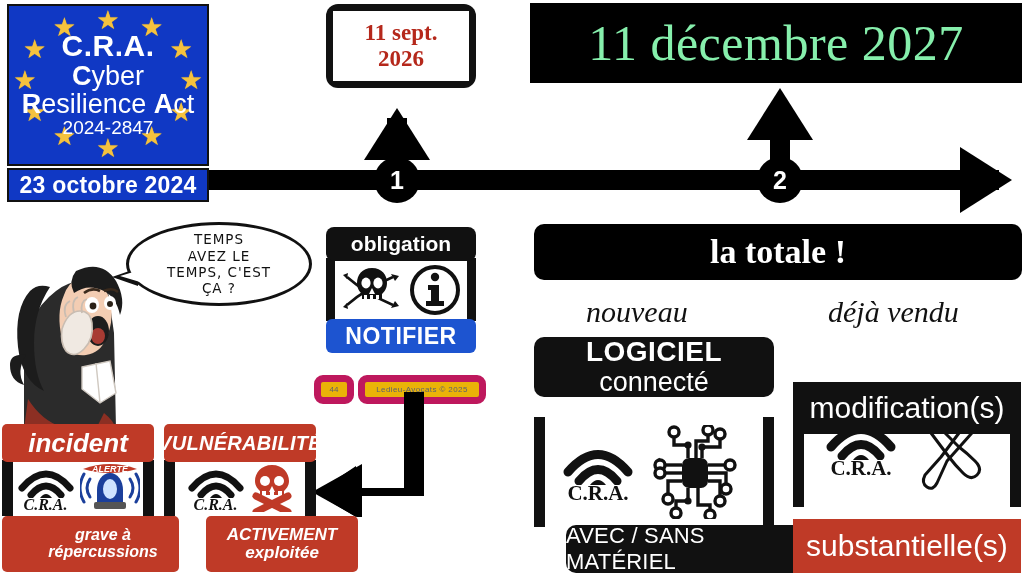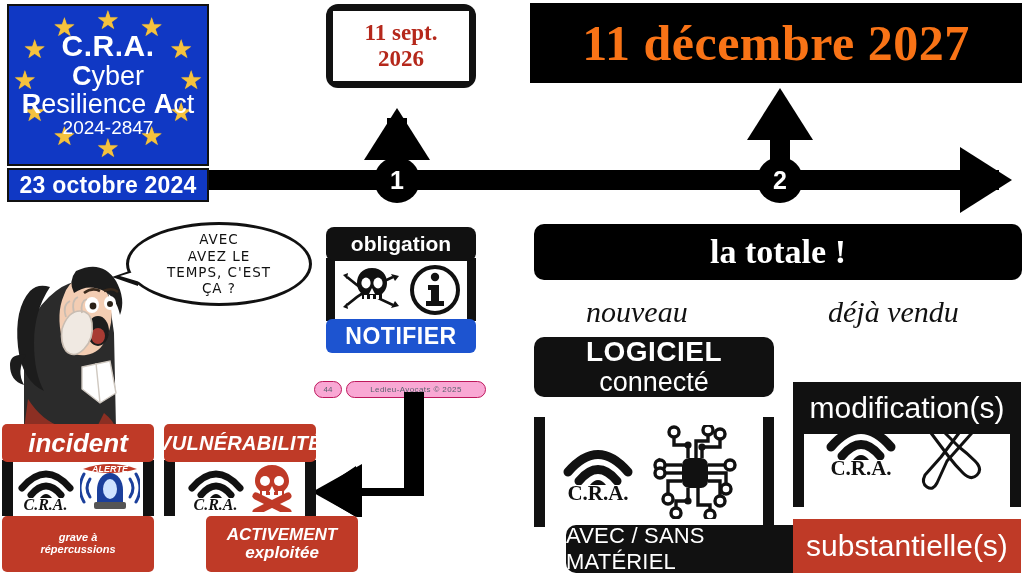--- a/index.html
+++ b/index.html
@@ -60,59 +60,59 @@
 
   
   #box2026{position:absolute;left:326px;top:4px;width:150px;height:84px;background:#111;
            border-radius:12px;box-sizing:border-box;padding:7px;}
   #box2026 .inner{width:100%;height:100%;background:#fff;display:flex;flex-direction:column;
                   align-items:center;justify-content:center;color:#b5281b;font-weight:bold;
                   font-size:23px;line-height:1.12;font-family:"Liberation Serif",serif;}
 
   
   #banner2027{position:absolute;left:530px;top:3px;width:492px;height:80px;background:#000;
-              display:flex;align-items:center;justify-content:center;color:#f97316;
-              font-family:"Liberation Serif",serif;font-weight:bold;font-size:50px;letter-spacing:.5px;}
+              display:flex;align-items:center;justify-content:center;color:#86efac;
+              font-family:"Liberation Serif",serif;font-weight:normal;font-size:50px;letter-spacing:.5px;}
 
   
   #oblig{position:absolute;left:326px;top:227px;width:150px;height:150px;}
   #oblig .hdr{position:absolute;left:0;top:0;width:150px;height:34px;background:#111;border-radius:8px;
               color:#fff;font-weight:bold;font-size:21px;display:flex;align-items:center;
               justify-content:center;z-index:3;}
   #oblig .mid{position:absolute;left:0;top:31px;width:150px;height:63px;background:#fff;
               border-left:9px solid #111;border-right:9px solid #111;box-sizing:border-box;
               display:flex;align-items:center;justify-content:center;gap:6px;}
   #oblig .notif{position:absolute;left:0;top:92px;width:150px;height:34px;background:#1d54d0;
                 border-radius:6px;color:#fff;font-weight:bold;font-size:23px;
                 display:flex;align-items:center;justify-content:center;letter-spacing:.5px;}
   #foot-credit{position:absolute;left:314px;top:381px;width:172px;height:17px;display:flex;
                align-items:center;gap:4px;}
-  #foot-credit .pill{border:1px solid #be185d;border-radius:9px;height:15px;display:flex;
+  #foot-credit .pill{border:7px solid #be185d;border-radius:9px;height:15px;display:flex;
                      align-items:center;justify-content:center;color:#5b6170;font-size:8px;
-                     background:#f9a8d4;}
+                     background:#eab308;}
   #foot-credit .p1{width:26px;}
   #foot-credit .p2{flex:1;letter-spacing:.4px;}
 
   
   #larrow{position:absolute;left:300px;top:392px;width:124px;height:125px;}
 
   
   .redcard{position:absolute;width:152px;height:148px;font-style:italic;}
   .redcard .top{position:absolute;left:0;top:0;width:100%;height:38px;background:#bf3a27;
                 border-radius:5px;color:#fff;font-weight:bold;display:flex;align-items:center;
                 justify-content:center;z-index:3;text-align:center;line-height:1;}
   .redcard .mid{position:absolute;left:0;top:36px;width:100%;height:56px;background:#fff;
                 border-left:11px solid #111;border-right:11px solid #111;box-sizing:border-box;
                 display:flex;align-items:center;justify-content:center;gap:5px;}
   .redcard .bot{position:absolute;left:0;bottom:0;width:100%;height:56px;background:#bf3a27;
                 border-radius:5px;color:#fff;font-weight:bold;display:flex;align-items:center;
                 justify-content:center;text-align:center;line-height:1.06;}
   #card-incident{left:2px;top:424px;}
   #card-incident .top{font-size:26px;}
-  #card-incident .bot{font-size:11px;}
+  #card-incident .bot{font-size:16px;padding-left:25px;}
   #card-vuln{left:164px;top:424px;}
   #card-vuln .top{font-size:20px;letter-spacing:.3px;}
   #card-vuln .bot{font-size:17px;margin-left:42px;}
 
   
   #totale{position:absolute;left:534px;top:224px;width:488px;height:56px;background:#000;
           border-radius:10px;display:flex;align-items:center;justify-content:center;color:#fff;
           font-family:"Liberation Serif",serif;font-weight:bold;font-size:34px;}
   .subtitle{position:absolute;font-family:"Liberation Serif",serif;font-style:italic;
             font-size:30px;color:#111;}
@@ -201,21 +201,21 @@
       <path d="M100 170 q10 8 12 16 L112 186 L92 186 Z" fill="#8c2f23"></path>
     </svg>
   </div>
 
   <div id="bubble">
     <div class="tail"></div>
     <div class="oval"></div>
     <div class="tail2"></div>
     <div class="txt">
       <div>
-        <div>AVEC</div>
+        <div>TEMPS</div>
         <div>AVEZ LE</div>
         <div>TEMPS, C'EST</div>
         <div>ÇA ?</div>
       </div>
     </div>
   </div>
 
   <div id="tl-bar"></div>
   <div id="tl-end"></div>
   <div class="tl-stem" id="stem1"></div>

